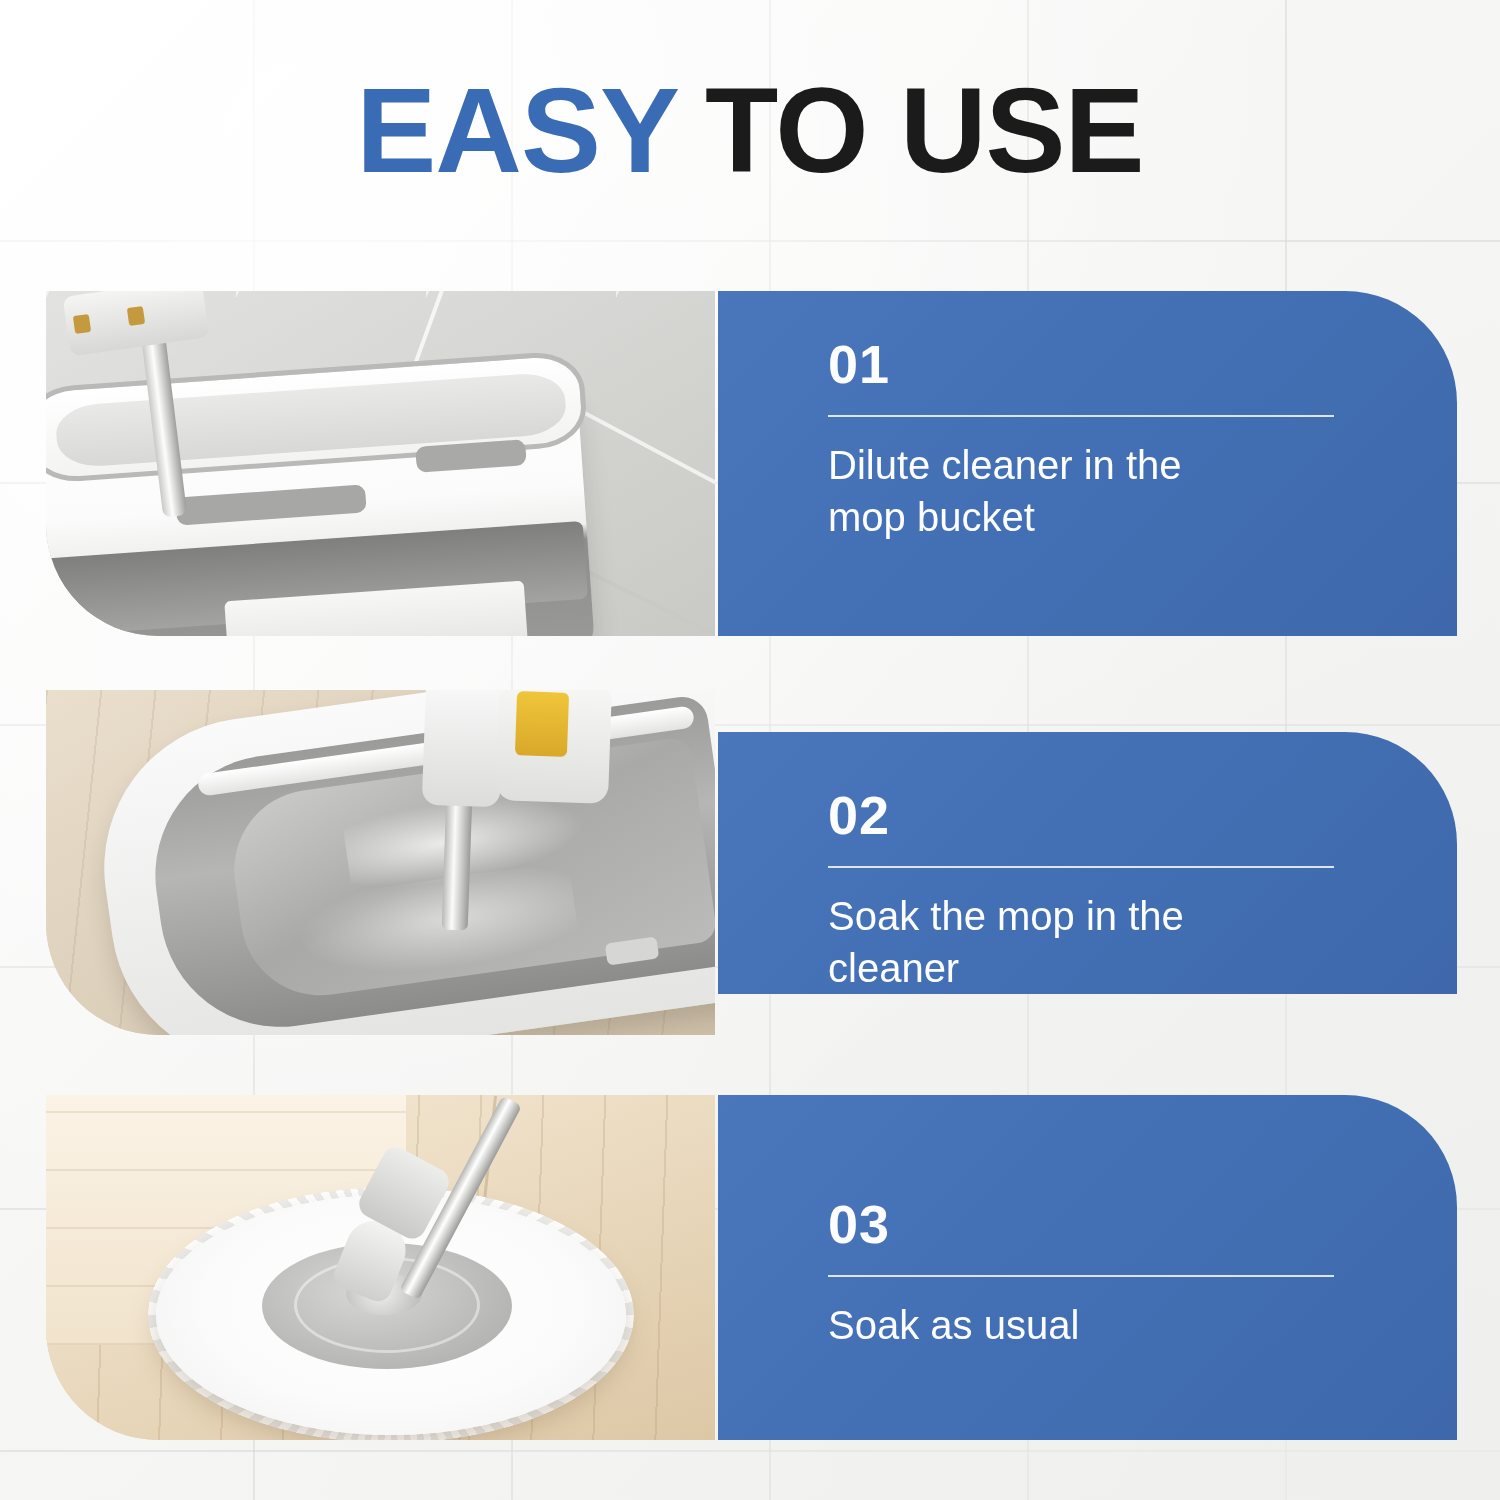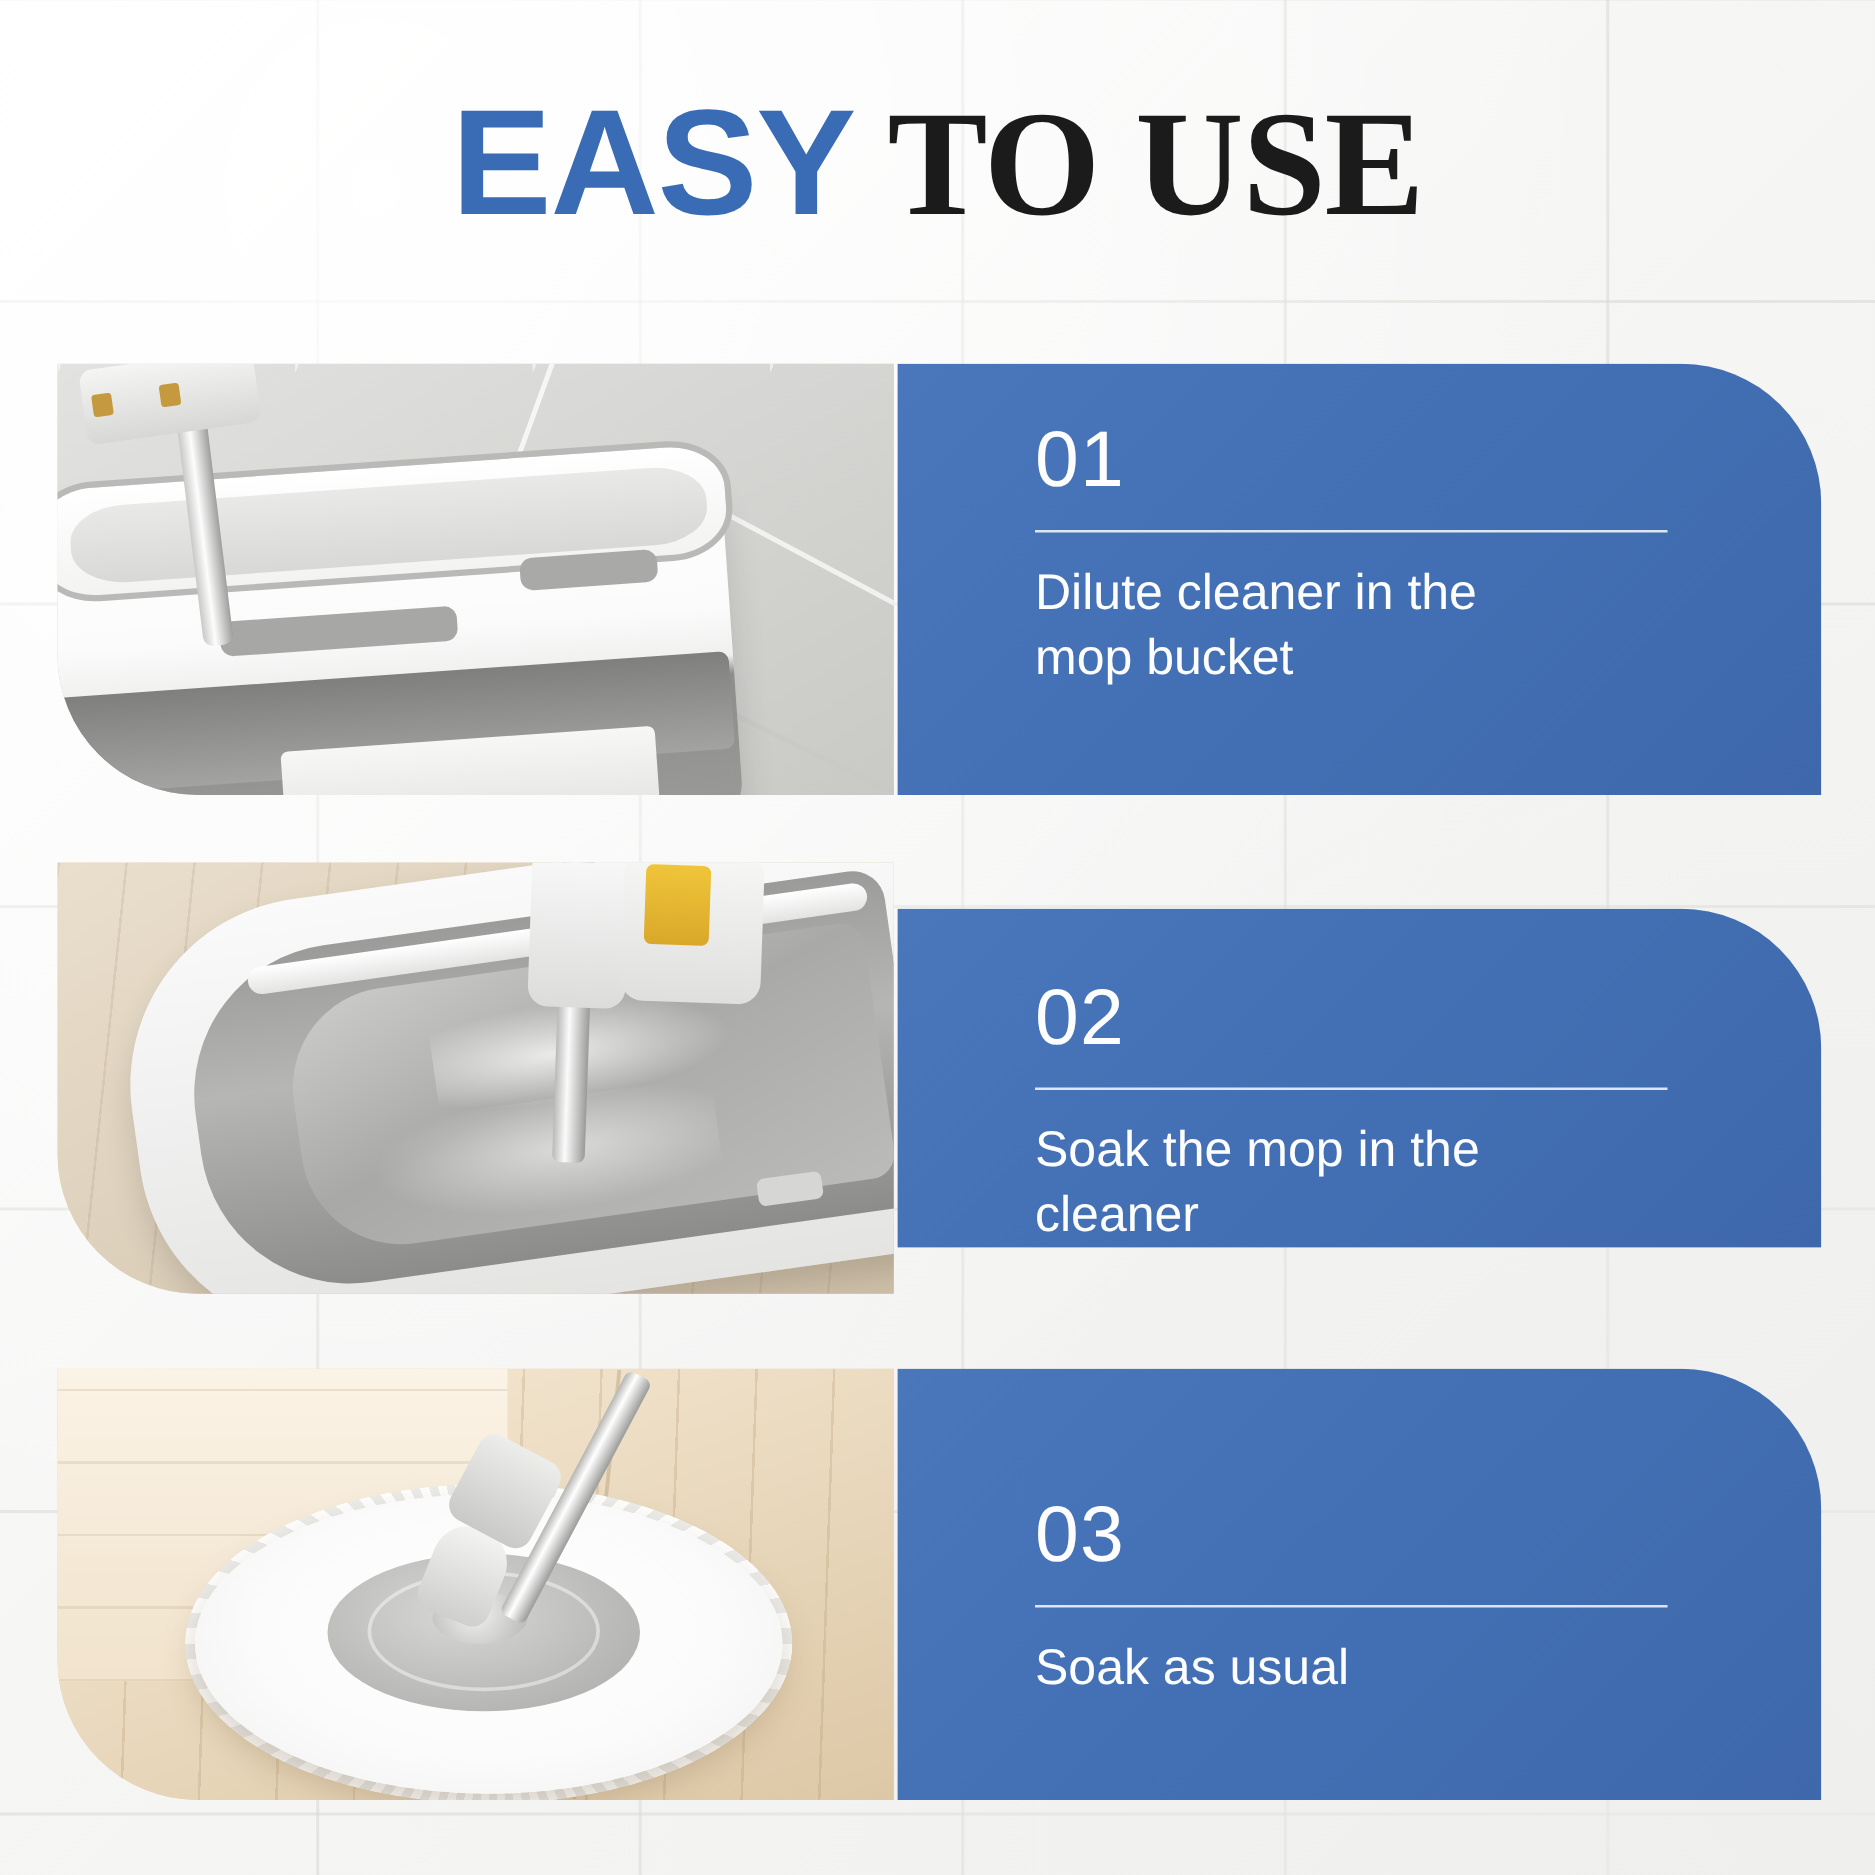--- a/index.html
+++ b/index.html
@@ -34,21 +34,21 @@
   
   .headline{
     position:absolute; left:0; top:70px; width:1500px;
     text-align:center;
     font-size:120px; font-weight:700; letter-spacing:-1px;
     line-height:1.0;
     white-space:nowrap;
     z-index:5;
   }
   .headline .hl-blue{ color:#3a6cb5; }
-  .headline .hl-dark{ color:#1b1b1c;font-family:Liberation Serif, serif; }
+  .headline .hl-dark{ color:#1b1b1c; }
   .headline .sp{ display:inline-block; width:26px; }
 
   
   .row{
     position:absolute;
     left:46px; width:1411px;
     display:flex;
     z-index:4;
   }
   .row-1{ top:291px;  height:345px; }
@@ -69,21 +69,21 @@
     position:relative;
     flex:1 1 auto;
     margin-left:3px;
     background:#4370b5;
     background-image:linear-gradient(135deg,#4a77bb 0%, #4370b5 45%, #3e68ab 100%);
     border-top-right-radius:112px;
     padding:46px 0 0 110px;
     color:#ffffff;
   }
   .step-num{
-    font-size:63px; font-weight:400; line-height:1;
+    font-size:54px; font-weight:700; line-height:1;
     letter-spacing:1px;
     color:#fdfdfd;
   }
   .divider{
     width:506px; height:2px;
     background:rgba(255,255,255,.82);
     margin:24px 0 22px 0;
   }
   .step-text{
     font-size:40px; font-weight:400; line-height:1.30;

